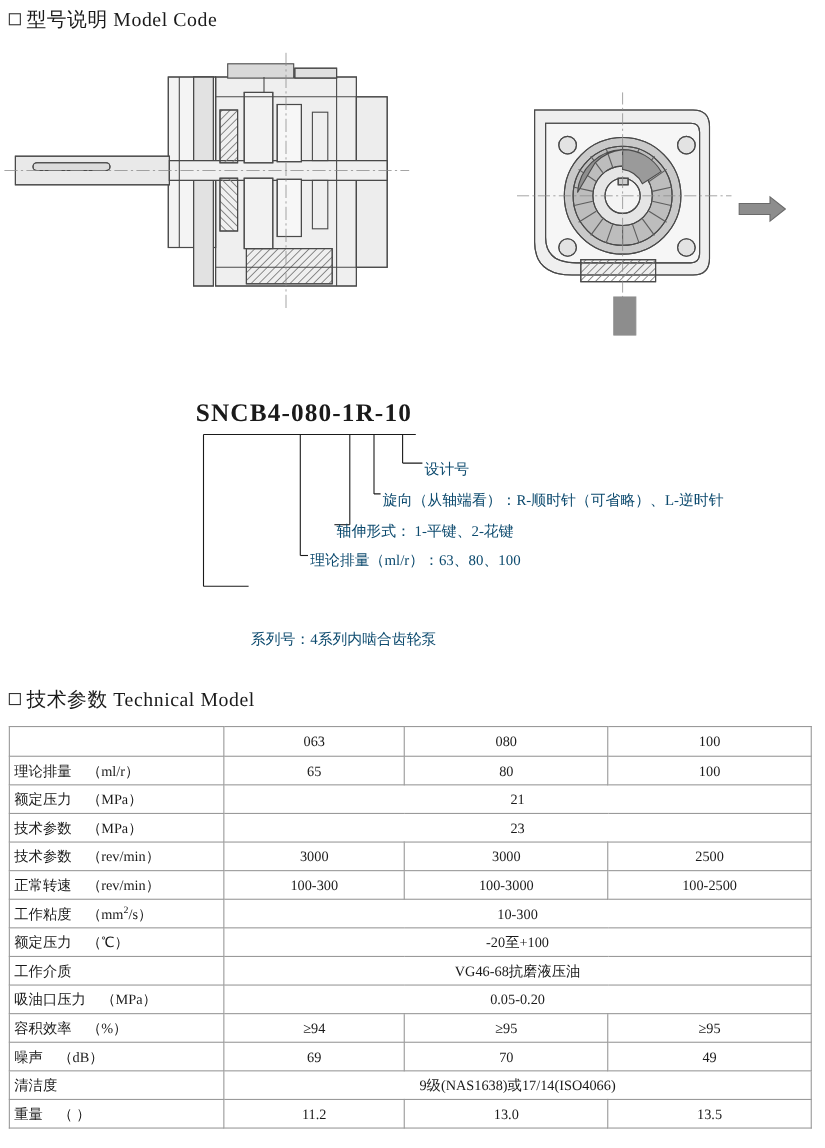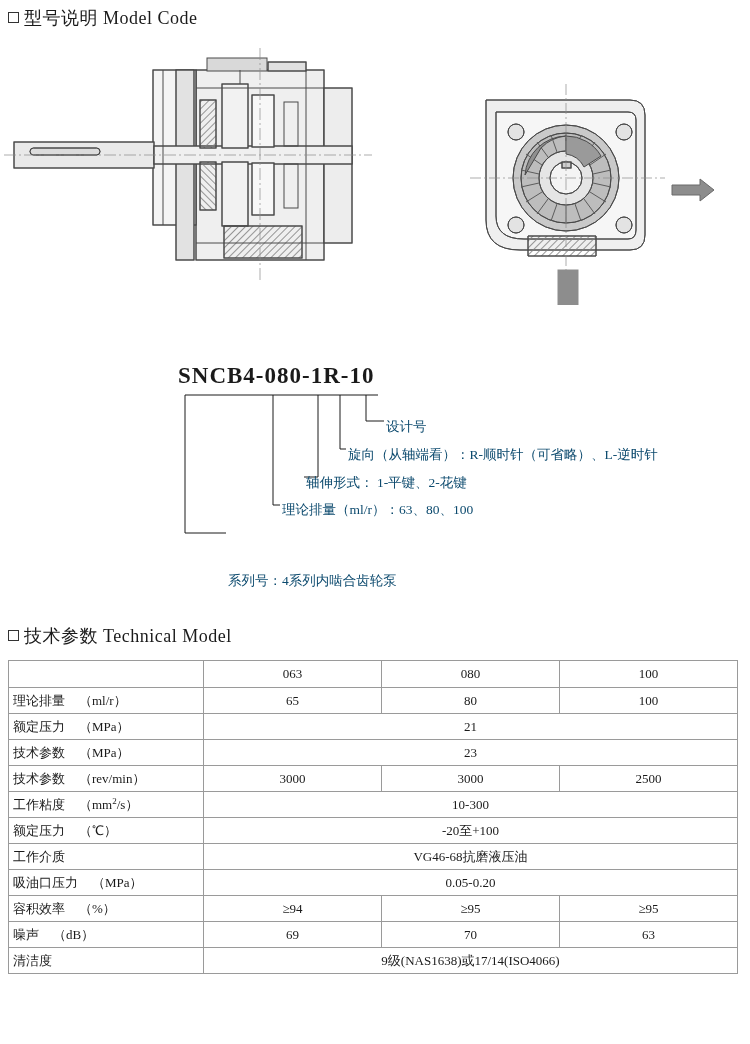--- a/index.html
+++ b/index.html
@@ -314,20 +314,26 @@
         <td class="label"><span class="lbl-name">技术参数</span><span class="lbl-unit">（MPa）</span></td>
         <td colspan="3">23</td>
       </tr>
       <tr>
         <td class="label"><span class="lbl-name">技术参数</span><span class="lbl-unit">（rev/min）</span></td>
         <td>3000</td>
         <td>3000</td>
         <td>2500</td>
       </tr>
       <tr>
+        <td class="label"><span class="lbl-name">正常转速</span><span class="lbl-unit">（rev/min）</span></td>
+        <td>100-300</td>
+        <td>100-3000</td>
+        <td>100-2500</td>
+      </tr>
+      <tr>
         <td class="label"><span class="lbl-name">工作粘度</span><span class="lbl-unit">（mm<span class="unit-sup">2</span>/s）</span></td>
         <td colspan="3">10-300</td>
       </tr>
       <tr>
         <td class="label"><span class="lbl-name">额定压力</span><span class="lbl-unit">（℃）</span></td>
         <td colspan="3">-20至+100</td>
       </tr>
       <tr>
         <td class="label"><span class="lbl-name">工作介质</span></td>
         <td colspan="3">VG46-68抗磨液压油</td>
@@ -339,20 +345,26 @@
       <tr>
         <td class="label"><span class="lbl-name">容积效率</span><span class="lbl-unit">（%）</span></td>
         <td>≥94</td>
         <td>≥95</td>
         <td>≥95</td>
       </tr>
       <tr>
         <td class="label"><span class="lbl-name">噪声</span><span class="lbl-unit">（dB）</span></td>
         <td>69</td>
         <td>70</td>
-        <td>63</td>
+        <td>49</td>
       </tr>
       <tr>
         <td class="label"><span class="lbl-name">清洁度</span></td>
         <td colspan="3">9级(NAS1638)或17/14(ISO4066)</td>
       </tr>
+      <tr>
+        <td class="label"><span class="lbl-name">重量</span><span class="lbl-unit">（ ）</span></td>
+        <td>11.2</td>
+        <td>13.0</td>
+        <td>13.5</td>
+      </tr>
     </tbody>
 </table>
 
 </body></html>

